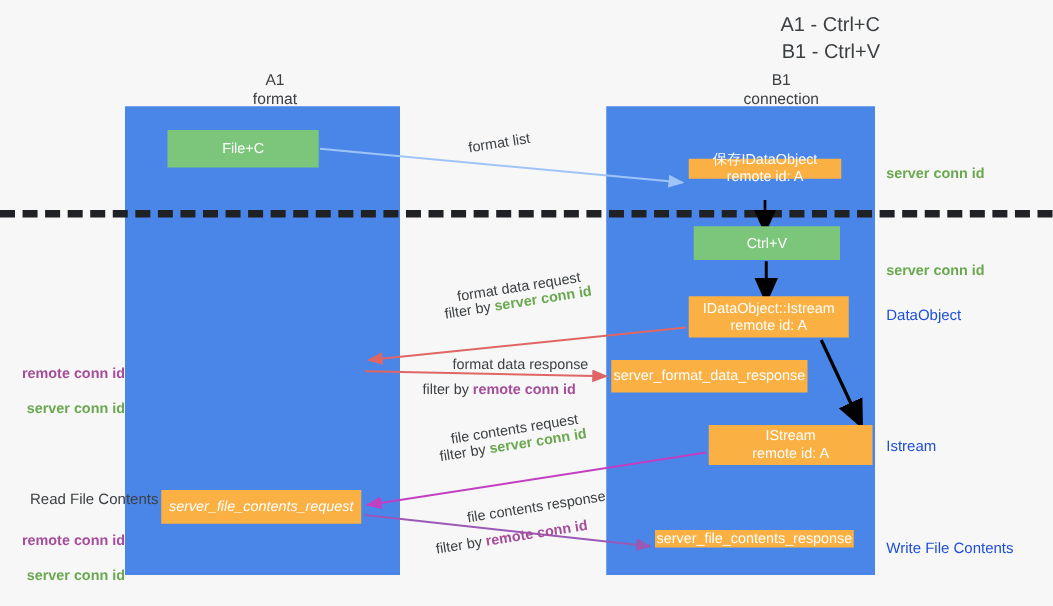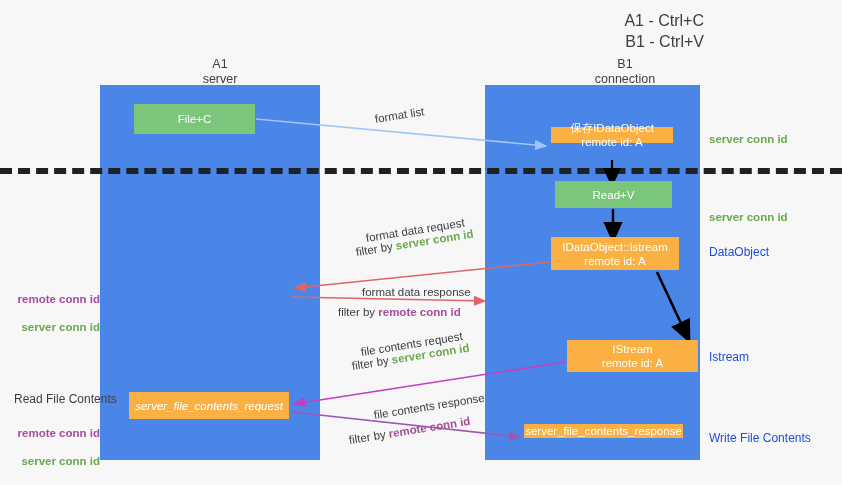--- a/index.html
+++ b/index.html
@@ -104,21 +104,21 @@
   #note-dataobject { left: 709px; top: 245px; font-size: 12px; }
   #note-istream { left: 709px; top: 350px; font-size: 12px; }
   #note-write { left: 709px; top: 431px; font-size: 12px; }
 
   #note-left-1 {
     left: 8px; top: 278px;
     width: 92px;
     text-align: right;
   }
   #note-left-read {
-    left: 14px; top: 392px;
+    left: 24px; top: 392px;
     font-size: 12px;
     color: #3c4043;
   }
   #note-left-2 {
     left: 8px; top: 412px;
     width: 92px;
     text-align: right;
   }
 
   
@@ -152,21 +152,21 @@
 </style>
 </head>
 <body>
 
 <div id="stage">
 
   <div class="abs" id="title">A1 - Ctrl+C
 B1 - Ctrl+V</div>
 
   <div class="abs col-head" id="head-a1">A1
-server</div>
+format</div>
   <div class="abs col-head" id="head-b1">B1
 connection</div>
 
   <div class="abs lane" id="lane-a1"></div>
   <div class="abs lane" id="lane-b1"></div>
 
   <div class="abs" id="divider"></div>
 
   <svg id="edges" viewBox="0 0 842 485">
     <defs>
@@ -207,29 +207,32 @@
   <div class="abs box green" id="box-ctrlc">
     <span>File+C</span>
   </div>
 
   <div class="abs box orange" id="box-idata">
     <span>保存IDataObject</span>
     <span class="l2">remote id: A</span>
   </div>
 
   <div class="abs box green" id="box-ctrlv">
-    <span>Read+V</span>
+    <span>Ctrl+V</span>
   </div>
 
   <div class="abs box orange" id="box-getdata">
     <span>IDataObject::Istream</span>
     <span class="l2">remote id: A</span>
   </div>
 
 
+  <div class="abs box orange" id="box-sfdres">
+    <span>server_format_data_response</span>
+  </div>
 
   <div class="abs box orange" id="box-istream">
     <span>IStream</span>
     <span class="l2">remote id: A</span>
   </div>
 
   <div class="abs box orange" id="box-sfcreq">
     <span>server_file_contents_request</span>
   </div>
 

